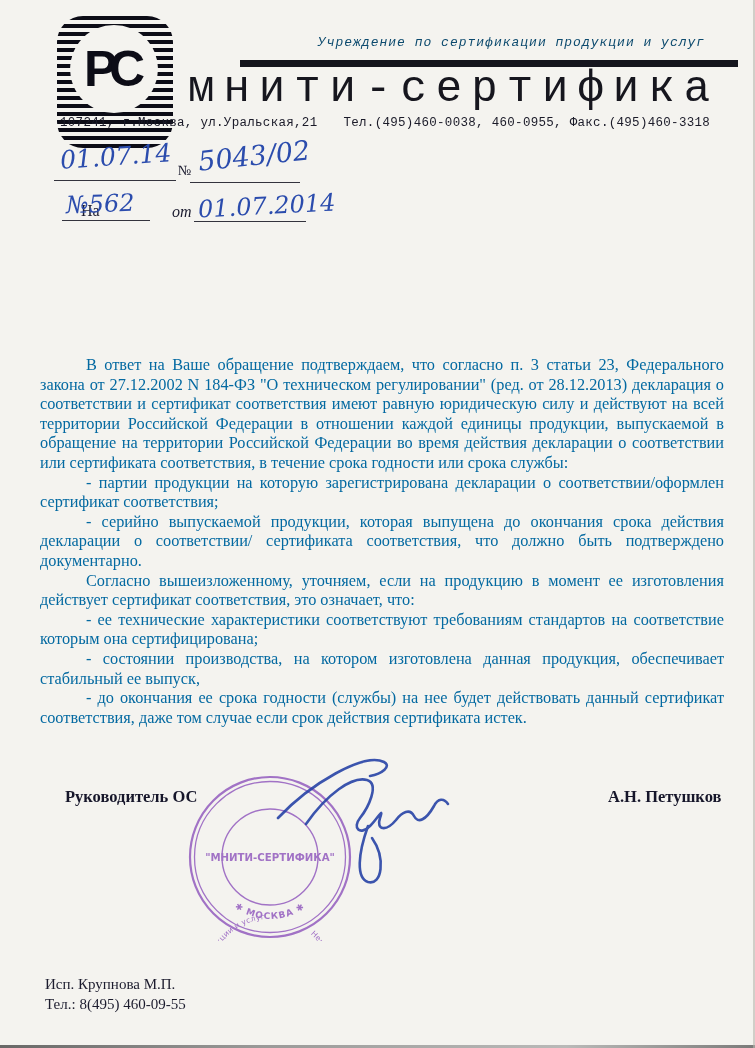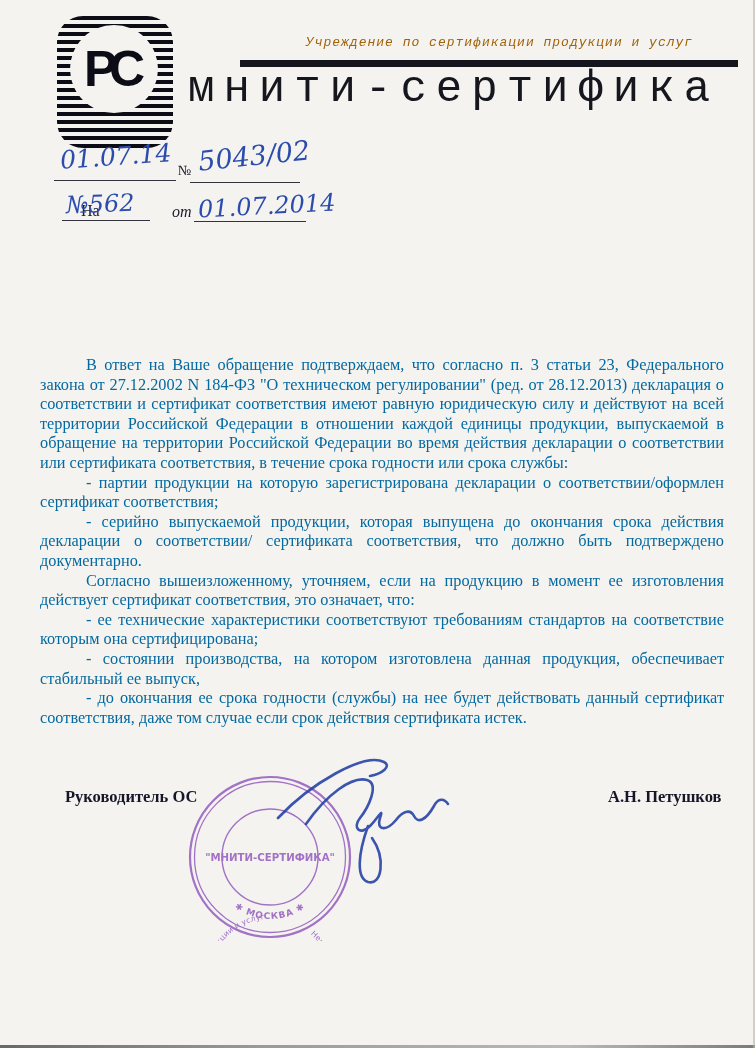--- a/index.html
+++ b/index.html
@@ -17,23 +17,23 @@
   }
   .logo-circle{
     position:absolute;left:13px;top:9px;width:88px;height:88px;border-radius:50%;
     background:#f4f3ef;display:flex;align-items:center;justify-content:center;
   }
   .logo-letters{
     font-family:"Liberation Sans",sans-serif;font-weight:bold;font-size:50px;
     letter-spacing:-7px;color:#0c0c16;transform:translateX(-3px);
   }
   .slogan{
-    position:absolute;left:292px;top:35px;width:415px;text-align:center;
+    position:absolute;left:304px;top:35px;width:415px;text-align:center;
     font-family:"Liberation Mono",monospace;font-style:italic;font-size:13px;
-    letter-spacing:1px;color:#a16207;white-space:nowrap;
+    letter-spacing:1px;color:#0c4a6e;white-space:nowrap;
   }
   .rule{position:absolute;left:240px;top:60px;width:498px;height:7px;background:#15151d;}
   .title{
     position:absolute;left:188px;top:64px;white-space:nowrap;
     font-family:"Liberation Mono",monospace;font-size:44px;letter-spacing:9px;
     color:#16161e;
   }
   .address{
     position:absolute;left:60px;top:116px;white-space:nowrap;
     font-family:"Liberation Mono",monospace;font-size:12.5px;letter-spacing:.3px;color:#1a1a28;
@@ -73,20 +73,23 @@
 <div class="page">
 
   <div class="logo">
     <div class="logo-circle">
       <span class="logo-letters">РС</span>
     </div>
   </div>
   <div class="slogan">Учреждение по сертификации продукции и услуг</div>
   <div class="rule"></div>
   <div class="title">мнити-сертифика</div>
+  <div class="address">
+    <span>107241, г.Москва, ул.Уральская,21</span><span class="gap"></span><span>Тел.(495)460-0038, 460-0955, Факс.(495)460-3318</span>
+  </div>
 
   <div class="hand" style="left:60px;top:142px;font-size:25px;transform:rotate(-4deg);">01.07.14</div>
   <div class="u" style="left:54px;top:180px;width:122px;"></div>
   <div class="reflabel" style="left:178px;top:163px;font-size:14px;">№</div>
   <div class="hand" style="left:198px;top:140px;font-size:27px;transform:rotate(-6deg);">5043/02</div>
   <div class="u" style="left:190px;top:182px;width:110px;"></div>
 
   <div class="reflabel" style="left:42px;top:202px;margin-left:39px;">На</div>
   <div class="hand" style="left:66px;top:190px;font-size:24px;transform:rotate(-2deg);">№562</div>
   <div class="u" style="left:62px;top:220px;width:88px;"></div>
@@ -126,16 +129,20 @@
   </svg>
 
   <svg class="signature" width="185" height="150" viewBox="0 0 185 150">
     <g fill="none" stroke="#2743a6" stroke-width="2.6" stroke-linecap="round" opacity="0.9">
       <path d="M6,72 C38,38 92,6 112,16 C120,20 110,28 98,30"></path>
       <path d="M34,78 C55,48 80,30 95,34 C108,38 96,62 88,72 C80,82 88,90 98,80 C106,72 112,60 108,72 C104,84 114,86 124,74 C130,66 138,62 142,70 C146,78 154,74 162,60 C166,52 172,52 176,58"></path>
       <path d="M96,80 C86,108 84,132 96,136 C110,140 114,112 100,92"></path>
     </g>
   </svg>
 
+  <div class="footer">
+    <div>Исп. Крупнова М.П.</div>
+    <div>Тел.: 8(495) 460-09-55</div>
+  </div>
 
   <div class="edge-bottom"></div>
   <div class="edge-right"></div>
 </div>
 
 </body></html>

